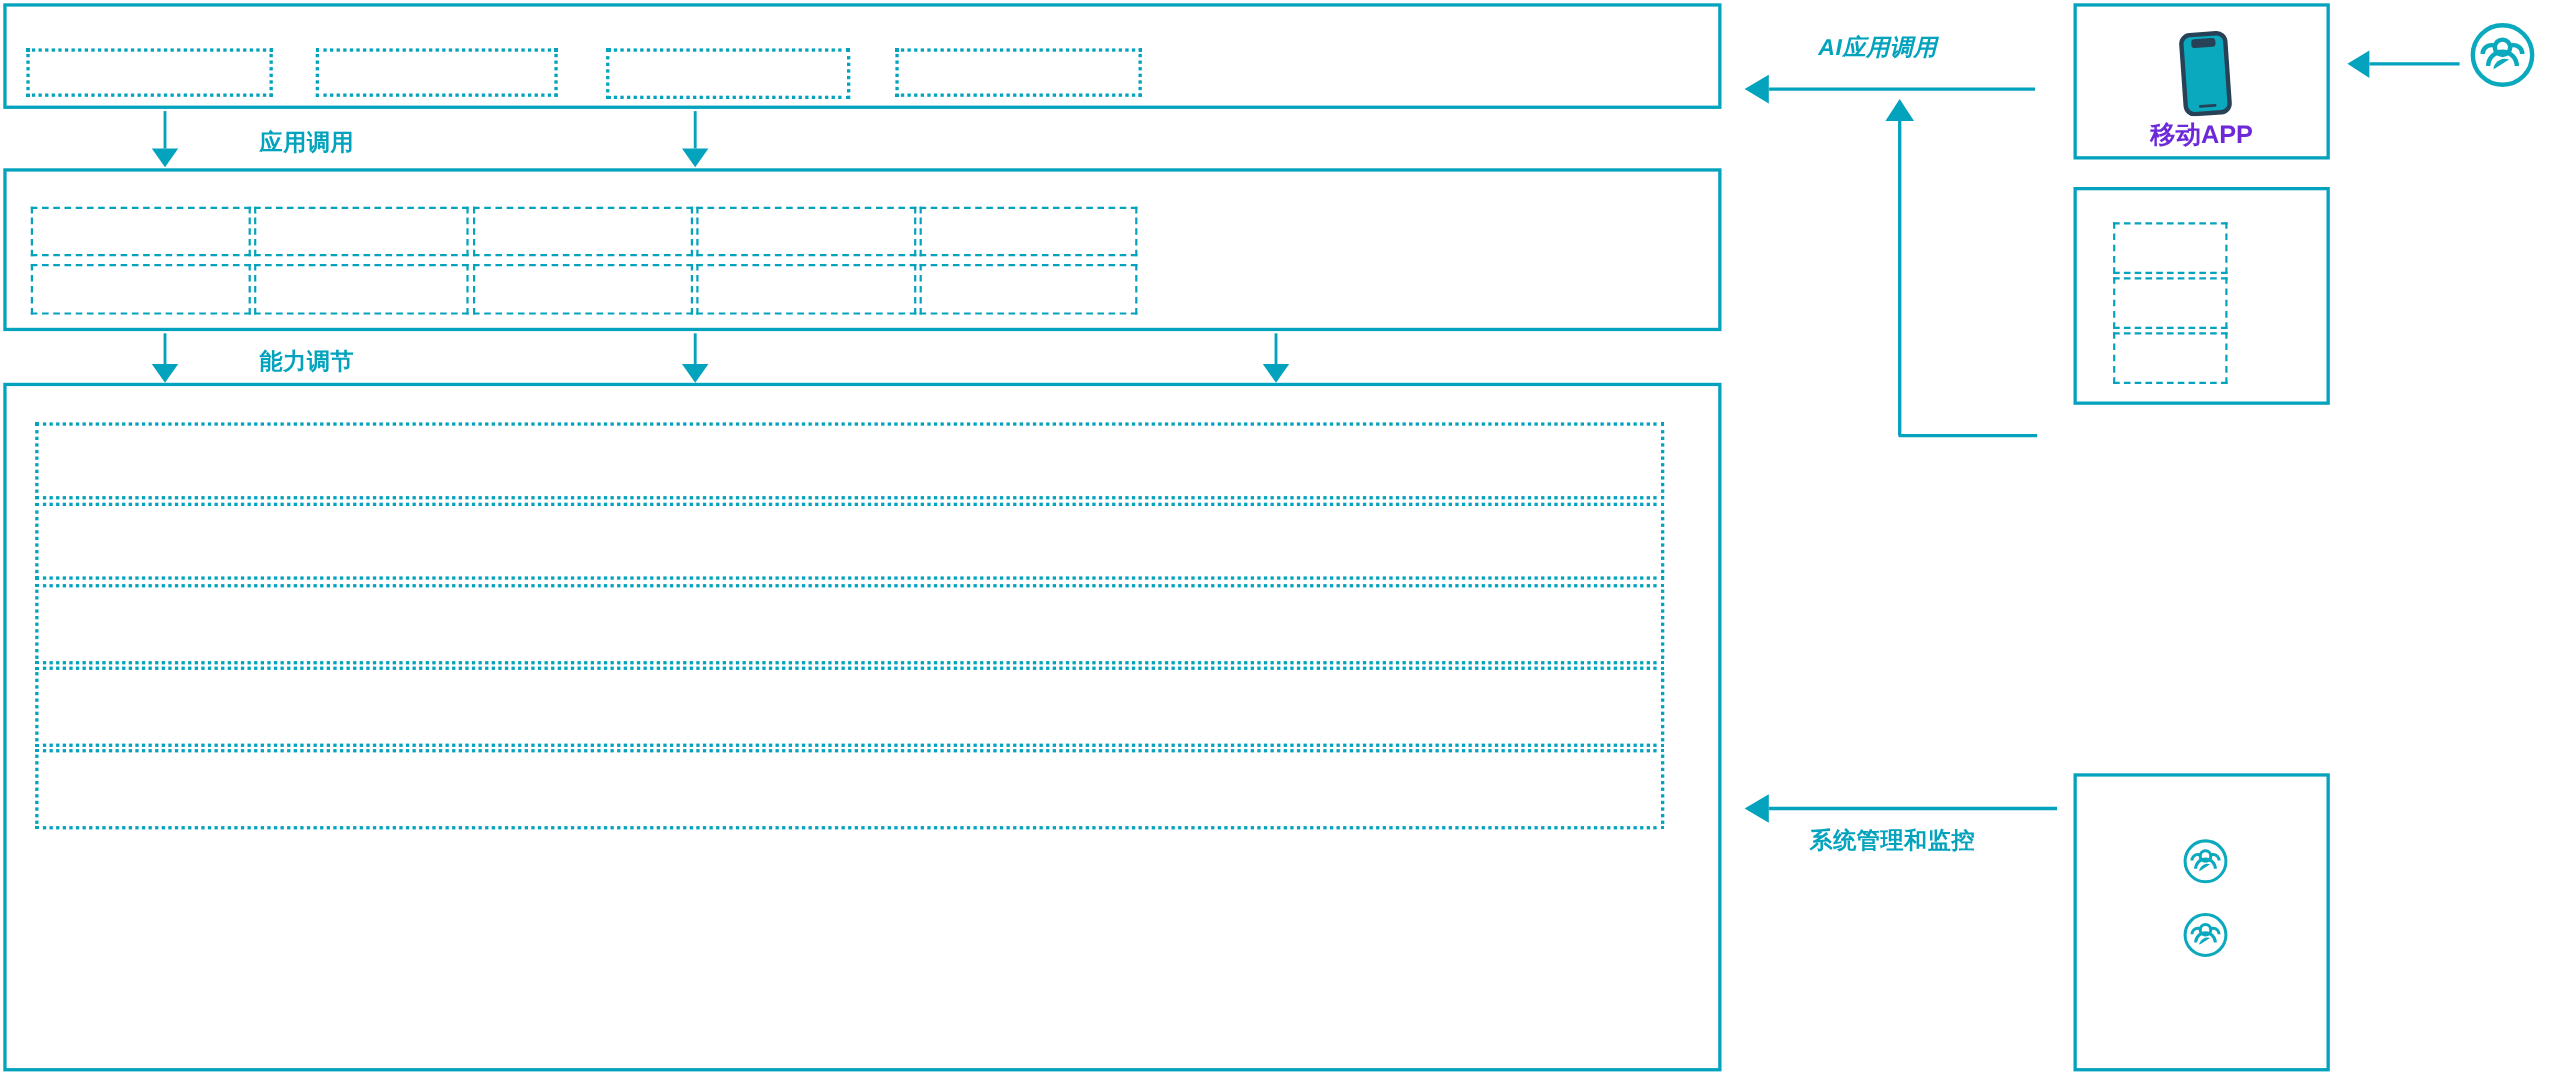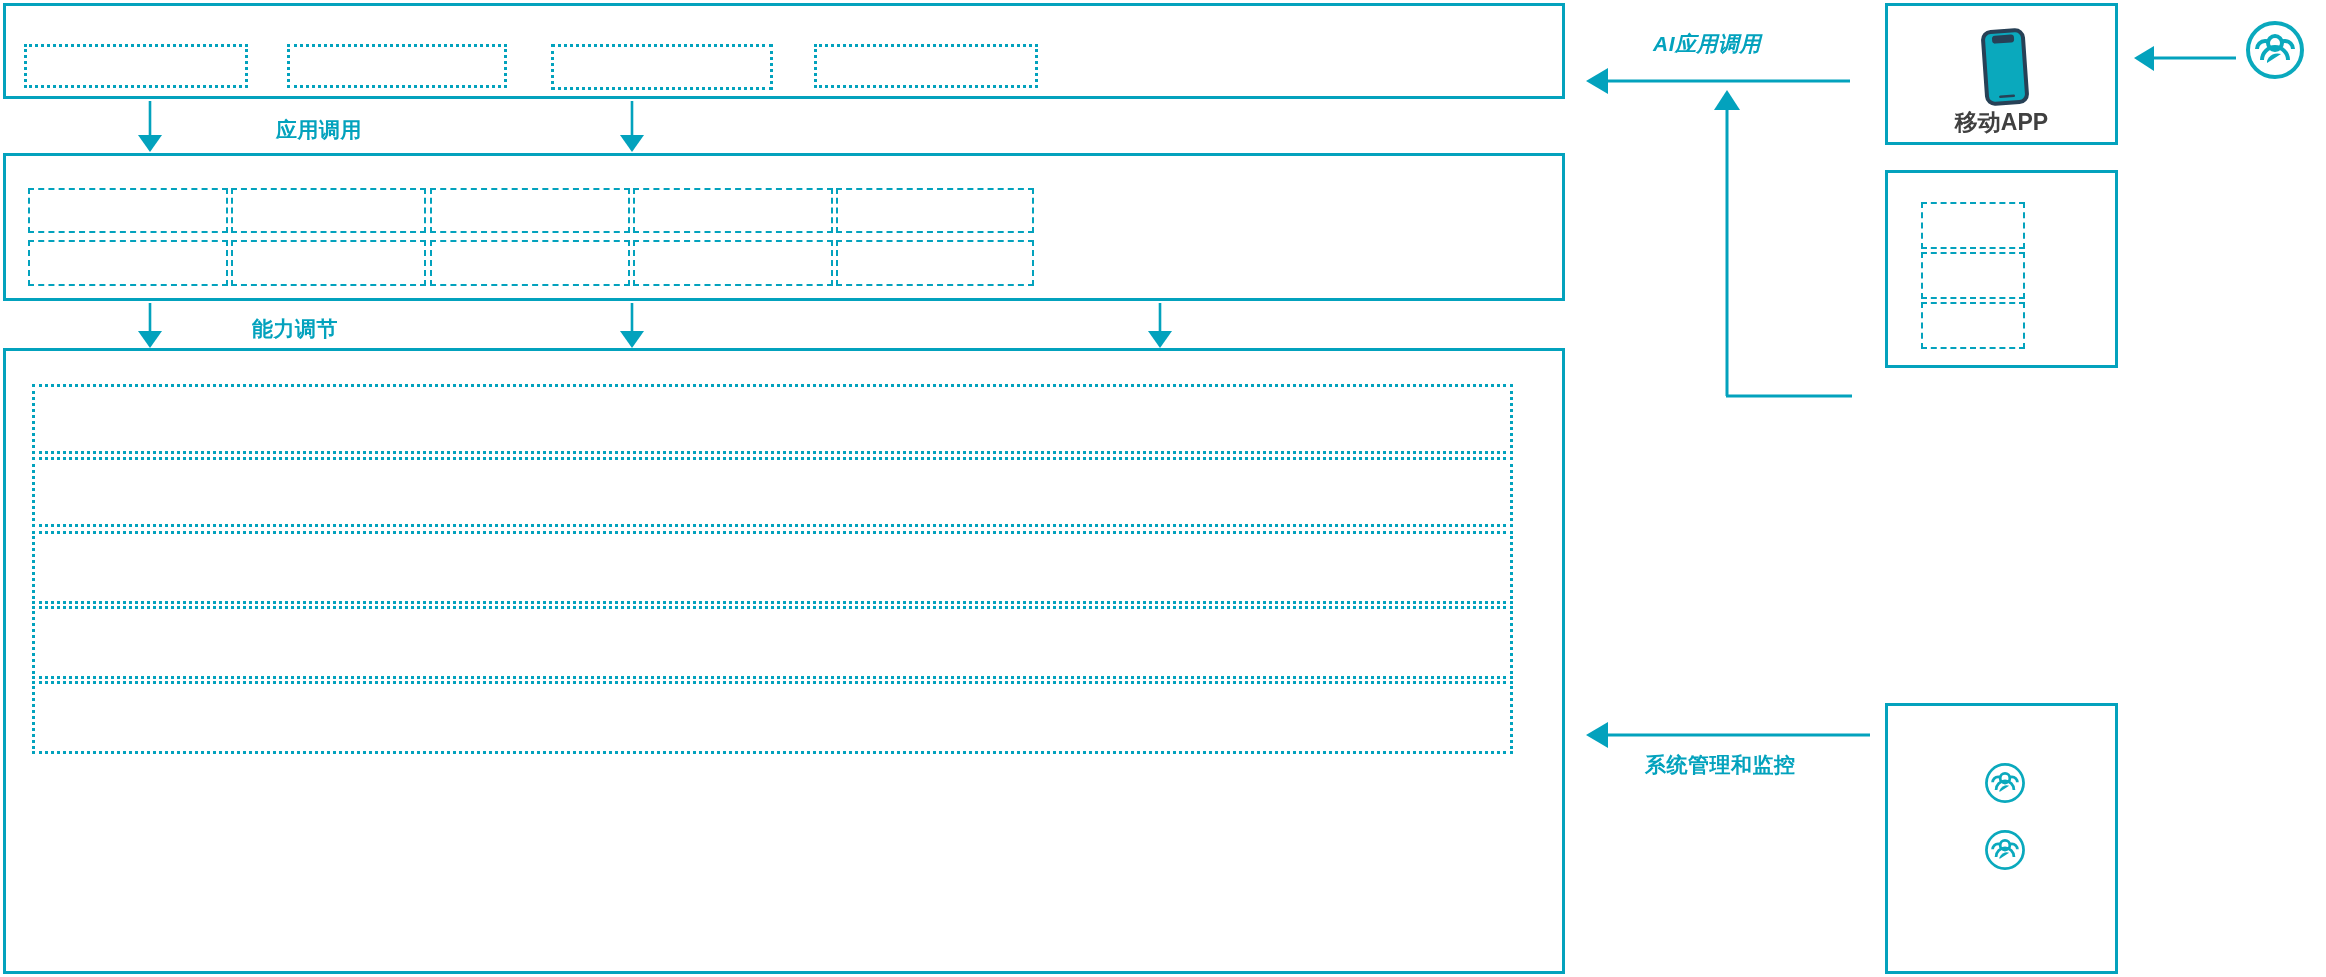--- a/index.html
+++ b/index.html
@@ -46,21 +46,21 @@
     font-weight: bold;
     letter-spacing: 0.5px;
     white-space: nowrap;
     line-height: 1;
   }
   .card-label {
     position: absolute;
     left: 0;
     right: 0;
     text-align: center;
-    color: #404040;
+    color: #6d28d9;
     font-size: 23px;
     font-weight: bold;
     white-space: nowrap;
     line-height: 1;
   }
   .arrow-svg {
     position: absolute;
     overflow: visible;
     pointer-events: none;
   }
@@ -143,33 +143,33 @@
   </div>
 
   <svg class="arrow-svg" style="left:0px; top:99px; width:800px; height:56px;" viewBox="0 0 800 56">
     <g stroke="#03a2bd" stroke-width="2.6" fill="#03a2bd">
       <line x1="150" y1="2" x2="150" y2="36"></line>
       <polygon points="138,36 162,36 150,53" stroke="none"></polygon>
       <line x1="632" y1="2" x2="632" y2="36"></line>
       <polygon points="620,36 644,36 632,53" stroke="none"></polygon>
     </g>
   </svg>
-  <div class="edge-label" style="left:236px; top:119px;margin-left:40px;">应用调用</div>
+  <div class="edge-label" style="left:236px; top:119px;">应用调用</div>
 
   <svg class="arrow-svg" style="left:0px; top:301px; width:1300px; height:50px;" viewBox="0 0 1300 50">
     <g stroke="#03a2bd" stroke-width="2.6" fill="#03a2bd">
       <line x1="150" y1="2" x2="150" y2="30"></line>
       <polygon points="138,30 162,30 150,47" stroke="none"></polygon>
       <line x1="632" y1="2" x2="632" y2="30"></line>
       <polygon points="620,30 644,30 632,47" stroke="none"></polygon>
       <line x1="1160" y1="2" x2="1160" y2="30"></line>
       <polygon points="1148,30 1172,30 1160,47" stroke="none"></polygon>
     </g>
   </svg>
-  <div class="edge-label" style="left:252px; top:318px;">能力调节</div>
+  <div class="edge-label" style="left:236px; top:318px;">能力调节</div>
 
   <svg class="arrow-svg" style="left:1580px; top:60px; width:290px; height:350px;" viewBox="0 0 290 350">
     <g stroke="#03a2bd" stroke-width="3" fill="#03a2bd">
 
       <line x1="28" y1="21" x2="270" y2="21"></line>
       <polygon points="28,8 28,34 6,21" stroke="none"></polygon>
 
       <line x1="147" y1="336" x2="147" y2="50"></line>
       <polygon points="134,50 160,50 147,30" stroke="none"></polygon>
 

